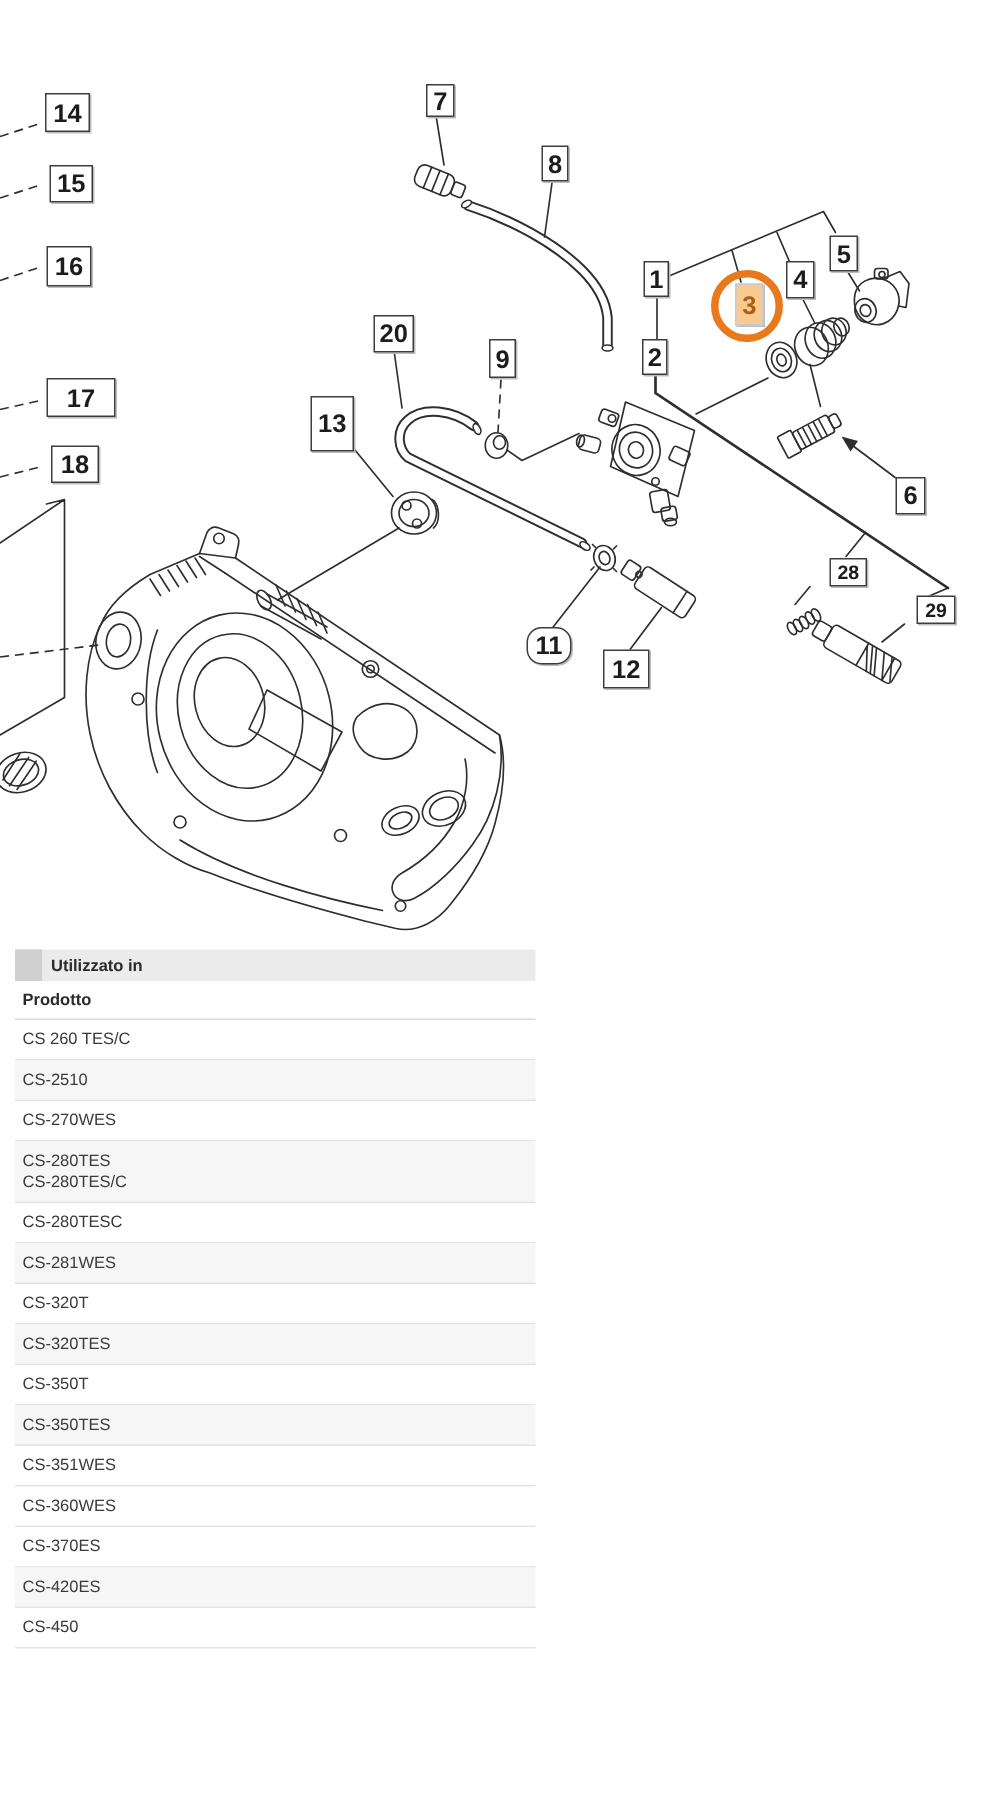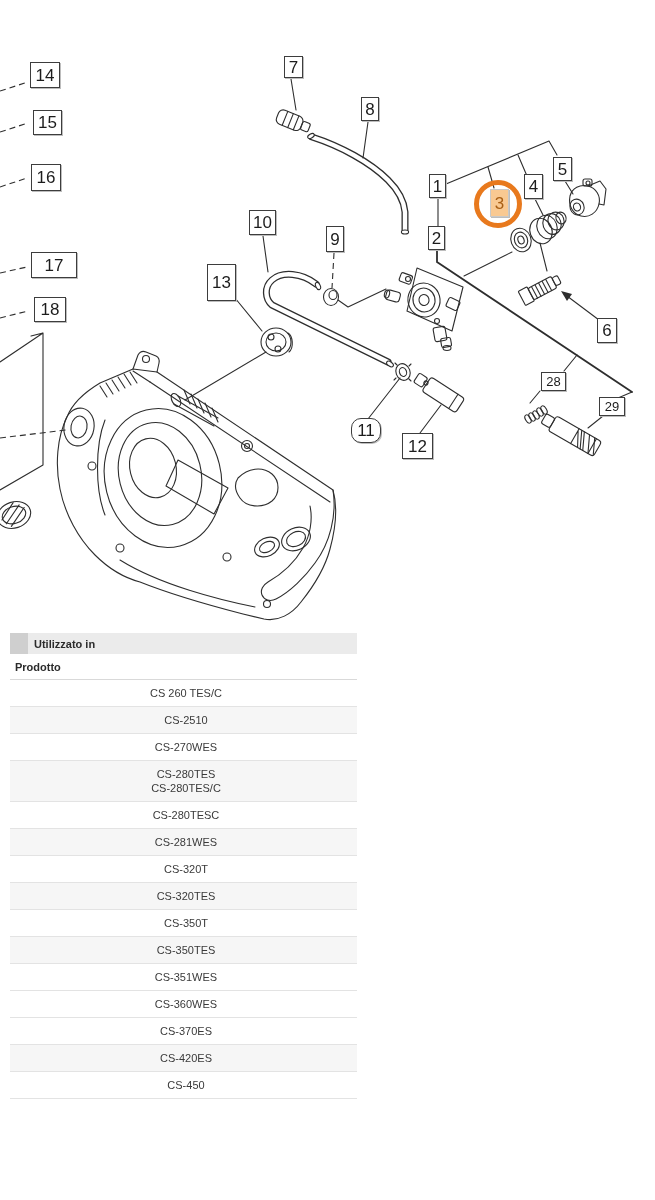--- a/index.html
+++ b/index.html
@@ -7,34 +7,34 @@
     width:655px;height:1200px;background:#ffffff;position:relative;overflow:hidden;
     font-family:"Liberation Sans","DejaVu Sans",sans-serif;color:var(--text,#3a3a3a);
   }
   
   #diagram{position:absolute;left:0;top:0;width:655px;height:633px;}
   #diagram svg{position:absolute;left:0;top:0;}
   .callout{
     position:absolute;box-sizing:border-box;background:#ffffff;
     border:1.6px solid #3d3d3d;box-shadow:1px 1px 0 #bdbdbd;
     display:flex;align-items:center;justify-content:center;
-    font-weight:400;color:#1c1c1c;line-height:1;z-index:3;cursor:pointer;
+    font-weight:700;color:#1c1c1c;line-height:1;z-index:3;cursor:pointer;
   }
-  .callout.small{font-size:13px;}
+  .callout.small{font-size:13px;margin-left:12px;}
   .callout.big{font-size:17px;}
   .callout.highlighted{
     background:var(--hl-box,#F9C992);
     border-color:#c9c9c9;color:var(--hl-text,#A85E14);
   }
   #highlight-ring{
     position:absolute;box-sizing:border-box;border-radius:50%;
     border:5px solid var(--hl-ring,#E8791D);z-index:4;pointer-events:none;
   }
   
-  #used-in{position:absolute;left:10px;top:633px;width:347px;font-size:11px;text-align:center;}
+  #used-in{position:absolute;left:10px;top:633px;width:347px;font-size:11px;}
   #band{height:21px;background:var(--band,#ebebeb);display:flex;align-items:center;position:relative;}
   #band-square{width:18px;height:21px;background:var(--band-sq,#cfcfcf);}
   #band-title{font-weight:bold;color:#2b2b2b;padding-left:6px;}
   #col-header{height:25px;display:flex;align-items:center;font-weight:bold;color:#2b2b2b;
     padding-left:5px;border-bottom:1px solid #d9d9d9;}
   .row{padding:6px 0 6px 5px;line-height:14px;border-bottom:1px solid var(--rowline,#e3e3e3);cursor:pointer;}
   .row.alt{background:var(--rowalt,#f6f6f6);}
   
   .ln{stroke:#2e2e2e;stroke-width:1.1;fill:none;stroke-linecap:round;stroke-linejoin:round;}
   .ln2{stroke:#2e2e2e;stroke-width:1.8;fill:none;stroke-linecap:round;}
@@ -242,21 +242,21 @@
 
   <div id="highlight-ring" style="left: 474px; top: 180px; width: 48px; height: 48px;"></div>
 
 <div class="callout big" style="left: 30px; top: 62px; width: 30px; height: 26px;">14</div>
     <div class="callout big" style="left: 33px; top: 110px; width: 29px; height: 25px;">15</div>
     <div class="callout big" style="left: 31px; top: 164px; width: 30px; height: 27px;">16</div>
     <div class="callout big" style="left: 31px; top: 252px; width: 46px; height: 26px;">17</div>
     <div class="callout big" style="left: 34px; top: 297px; width: 32px; height: 25px;">18</div>
     <div class="callout big" style="left: 284px; top: 56px; width: 19px; height: 22px;">7</div>
     <div class="callout big" style="left: 361px; top: 97px; width: 18px; height: 24px;">8</div>
-    <div class="callout big" style="left: 249px; top: 210px; width: 27px; height: 25px;">10</div>
+    <div class="callout big" style="left: 249px; top: 210px; width: 27px; height: 25px;">20</div>
     <div class="callout big" style="left: 326px; top: 226px; width: 18px; height: 26px;">9</div>
     <div class="callout big" style="left: 207px; top: 264px; width: 29px; height: 37px;">13</div>
     <div class="callout big" style="left: 429px; top: 174px; width: 17px; height: 24px;">1</div>
     <div class="callout big" style="left: 428px; top: 226px; width: 17px; height: 24px;">2</div>
     <div class="callout big highlighted" style="left: 490px; top: 189px; width: 19px; height: 28px;">3</div>
     <div class="callout big" style="left: 524px; top: 174px; width: 19px; height: 25px;">4</div>
     <div class="callout big" style="left: 553px; top: 157px; width: 19px; height: 24px;">5</div>
     <div class="callout big" style="left: 597px; top: 318px; width: 20px; height: 25px;">6</div>
     <div class="callout big" style="left: 351px; top: 418px; width: 30px; height: 25px; border-radius: 10px;">11</div>
     <div class="callout big" style="left: 402px; top: 433px; width: 31px; height: 26px;">12</div>

